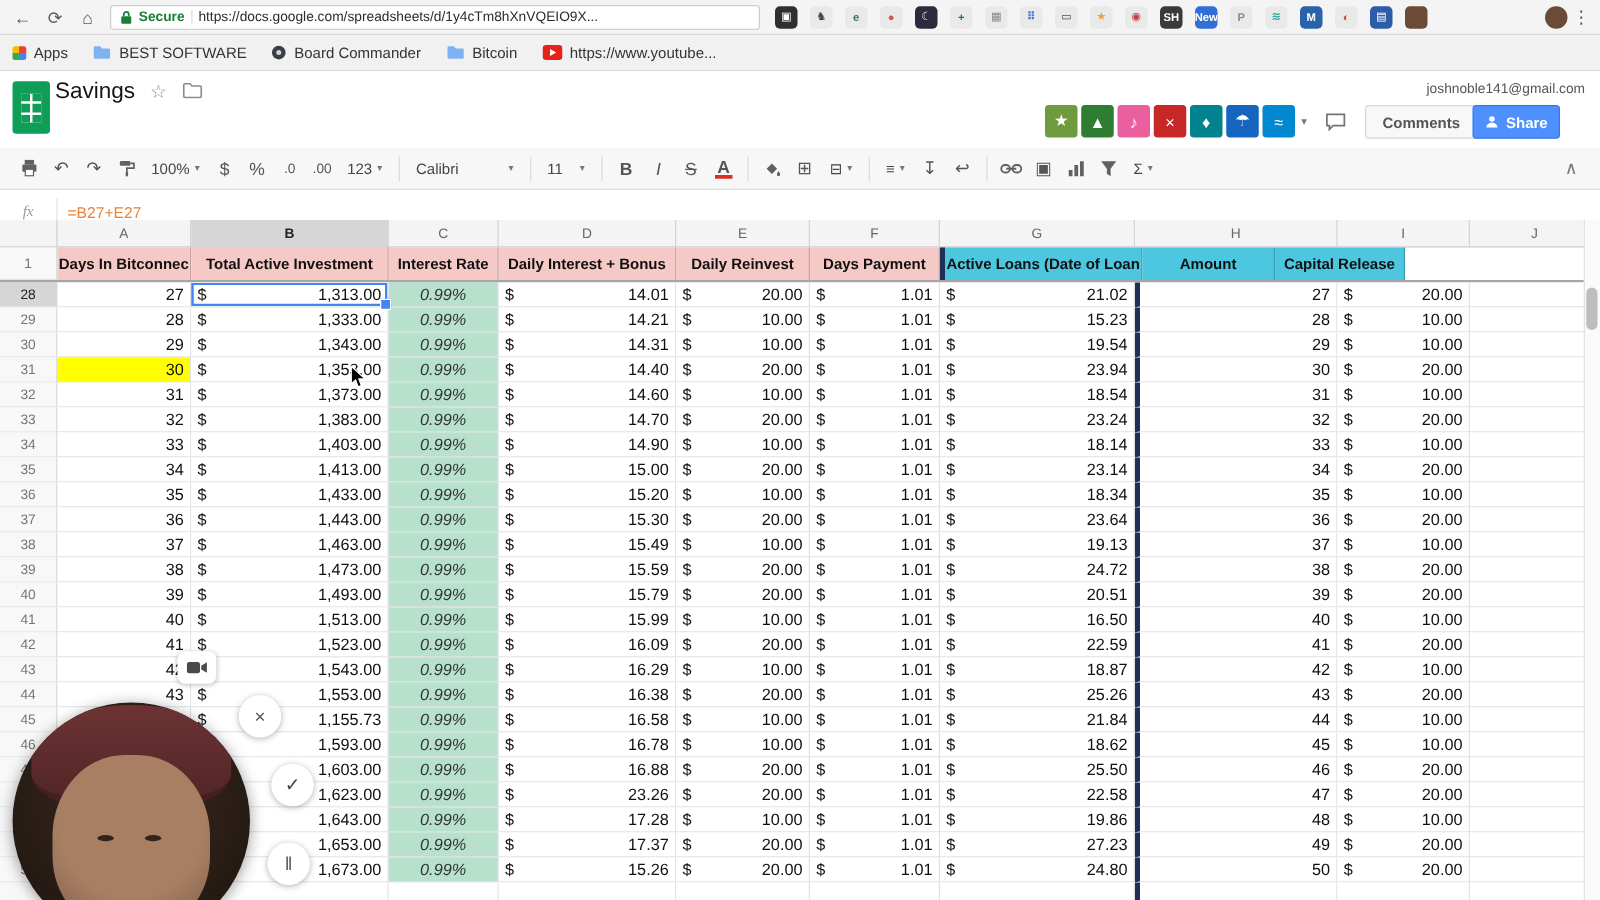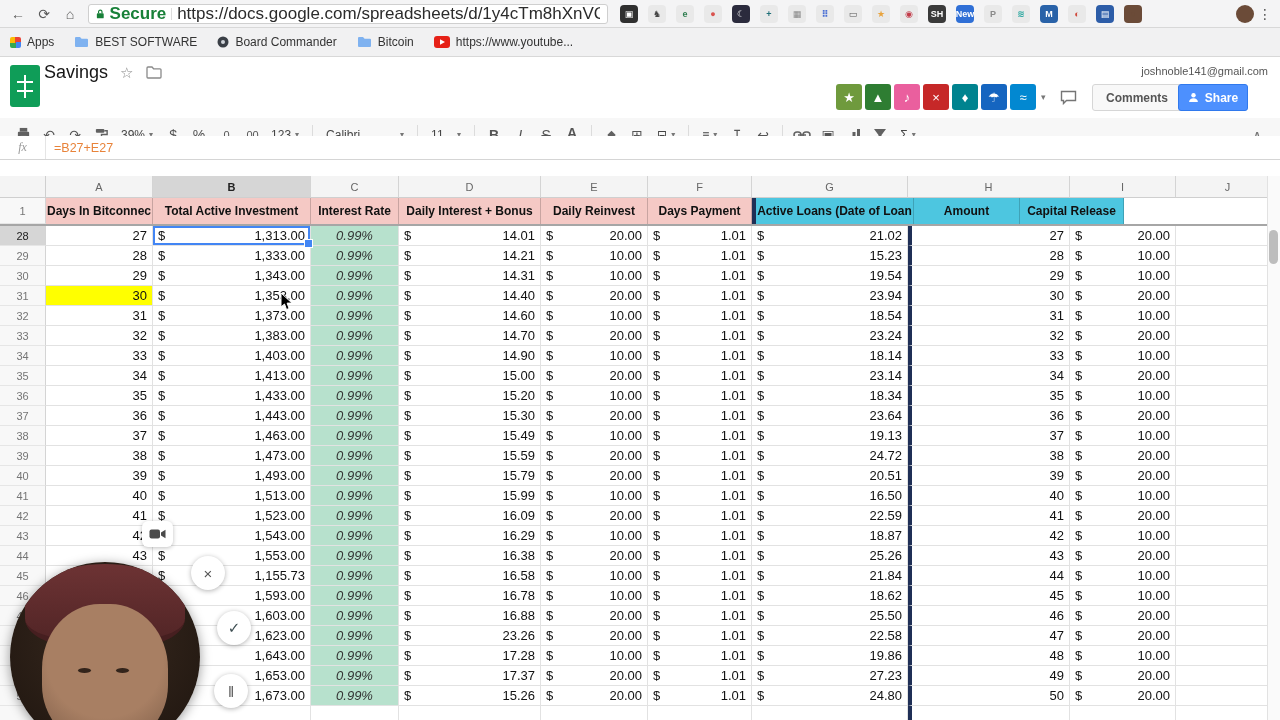--- a/index.html
+++ b/index.html
@@ -1,21 +1,21 @@
 <!DOCTYPE html>
 <html><head>
 <meta charset="utf-8">
 <style>
   *{box-sizing:border-box;margin:0;padding:0}
   html,body{width:1280px;height:720px;overflow:hidden}
   body{position:relative;font-family:"Liberation Sans","DejaVu Sans",sans-serif;background:#fff}
   
   #browser{position:absolute;left:0;top:0;width:1280px;height:28px;background:#f4f4f5;border-bottom:1px solid #d8d8d8;display:flex;align-items:center;padding:0 6px;gap:2px}
   .nav-ic{width:24px;text-align:center;color:#5a5a5a;font-size:14px;line-height:22px}
-  #omnibox{margin-left:4px;width:520px;height:20px;background:#fff;border:1px solid #cfcfcf;border-radius:3px;display:flex;align-items:center;padding:0 7px;gap:5px;font-size:17px;overflow:hidden}
+  #omnibox{margin-left:4px;width:520px;height:20px;background:#fff;border:1px solid #cfcfcf;border-radius:3px;display:flex;align-items:center;padding:0 7px;gap:5px;font-size:11px;overflow:hidden}
   .secure{color:#188038;font-weight:bold;white-space:nowrap}
   .osep{width:1px;height:12px;background:#ddd}
   .url{color:#2b2b2b;white-space:nowrap;overflow:hidden}
   #extensions{display:flex;align-items:center;gap:10px;margin-left:10px}
   .ext{width:18px;height:18px;border-radius:4px;display:flex;align-items:center;justify-content:center;font-size:9px;font-weight:bold;flex:none;overflow:hidden}
   #avatar{margin-left:auto;width:18px;height:18px;border-radius:50%;background:#6b4b38;flex:none}
   #chromemenu{width:18px;text-align:center;color:#555;font-size:14px}
   
   #bookmarks{position:absolute;left:0;top:28px;width:1280px;height:29px;background:#f1f1f2;border-bottom:1px solid #d8d8d8;display:flex;align-items:center;padding:0 10px;gap:20px;font-size:12px;color:#333}
   .bm{display:flex;align-items:center;gap:6px;white-space:nowrap}
@@ -41,21 +41,21 @@
   
   #tbar{position:absolute;left:0;top:118px;width:1280px;height:34px;background:#f7f7f7;border-bottom:1px solid #ddd;display:flex;align-items:center;padding:0 10px}
   .tbi{min-width:26px;height:26px;display:flex;align-items:center;justify-content:center;color:#555;font-size:14px;border-radius:2px;flex:none}
   .tbtxt{display:flex;align-items:center;gap:4px;padding:0 7px;color:#444;font-size:12px;height:26px;flex:none}
   .car{font-size:8px;color:#777}
   .tdiv{width:1px;height:20px;background:#dcdcdc;margin:0 6px;flex:none}
   .b-bold{font-weight:bold}.b-ital{font-style:italic}.b-strike{text-decoration:line-through}
   .txtcolor{border-bottom:3px solid #d93025;line-height:14px;font-weight:bold;padding:0 2px}
   #collapse{margin-left:auto;color:#777}
   
-  #fbar{position:absolute;left:0;top:136px;width:1280px;height:24px;background:#fff;border-bottom:1px solid #d5d5d5;display:flex;align-items:stretch}
+  #fbar{position:absolute;left:0;top:158px;width:1280px;height:24px;background:#fff;border-bottom:1px solid #d5d5d5;display:flex;align-items:stretch}
   .fx{width:46px;display:flex;align-items:center;justify-content:center;font-style:italic;color:#999;font-size:12px;border-right:1px solid #e5e5e5;font-family:"Liberation Serif","DejaVu Serif",serif}
   .formula{display:flex;align-items:center;margin-left:8px;font-size:12.5px;color:#e8833a}
   
   #grid{position:absolute;left:0;top:176px;width:1280px;height:544px;background:#fff;overflow:hidden}
   #colstrip{display:flex;height:22px;background:#f4f4f4;font-size:11px;color:#666}
   .corner{width:46px;flex:none;border-right:1px solid #cfcfcf;border-bottom:1px solid #cfcfcf;background:#f4f4f4}
   .colhead{display:flex;align-items:center;justify-content:center;border-right:1px solid #d4d4d4;border-bottom:1px solid #cfcfcf;flex:none}
   .colhead.hl{background:#d6d6d6;color:#222;font-weight:bold}
   #headerrow{display:flex;height:28px;border-bottom:2px solid #a6a6a6}
   .hc{display:flex;align-items:center;justify-content:center;font-weight:bold;font-size:12px;color:#111;border-right:1px solid rgba(0,0,0,.18);overflow:hidden;white-space:nowrap;flex:none;padding:0 2px}
@@ -214,21 +214,21 @@
   <span class="tbi">↶</span>
   <span class="tbi">↷</span>
   <span class="tbi">
     <svg width="15" height="15" viewBox="0 0 16 16">
         <rect x="2" y="2" width="9" height="4" rx="1" fill="#616161"></rect>
         <path d="M11 4h3v4H8v3" stroke="#616161" stroke-width="1.5" fill="none"></path>
         <rect x="7" y="11" width="2" height="4" fill="#616161"></rect>
       </svg>
   </span>
   <span class="tbtxt">
-      <span>39%</span>
+      <span>100%</span>
       <span class="car">▾</span>
     </span>
   <span class="tbi">$</span>
   <span class="tbi">%</span>
   <span class="tbi" style="font-size:11px">.0</span>
   <span class="tbi" style="font-size:11px">.00</span>
   <span class="tbtxt">
       <span>123</span>
       <span class="car">▾</span>
     </span>

